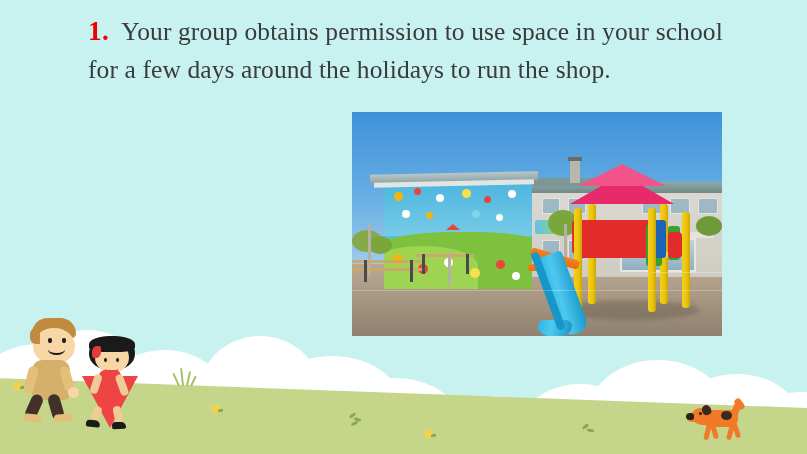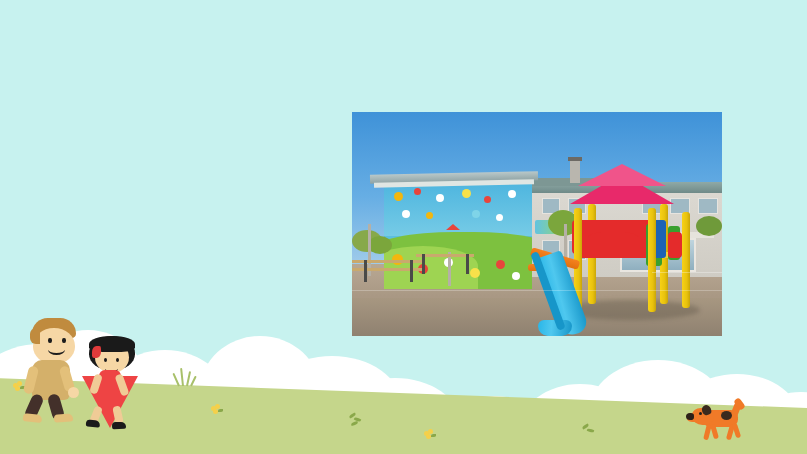--- a/index.html
+++ b/index.html
@@ -374,20 +374,23 @@
     <div class="petal" style="left:2px; top:3px;"></div>
     <div class="leaf" style="left:7px; top:3px;"></div>
   </div>
   <div class="tuft" style="left:178px; top:372px;">
     <span style="left:0; height:14px; top:0; transform:rotate(-24deg);"></span>
     <span style="left:4px; height:18px; top:-4px; transform:rotate(-6deg);"></span>
     <span style="left:8px; height:15px; top:-1px; transform:rotate(12deg);"></span>
     <span style="left:12px; height:11px; top:3px; transform:rotate(26deg);"></span>
   </div>
 
+  <div class="text-block">
+    <span class="num">1</span><span class="num">.</span><span class="num-gap"></span><span>Your group obtains permission to use space in your school for a few days around the holidays to run the shop.</span>
+  </div>
 
   <div class="photo">
     <div class="photo-inner">
       <div class="ph-sky"></div>
       <div class="ph-ground"></div>
       <div class="ph-ground2"></div>
 
       <div class="ph-bldg-right"></div>
       <div class="ph-roof-right"></div>
       <div class="ph-roof-right2"></div>

